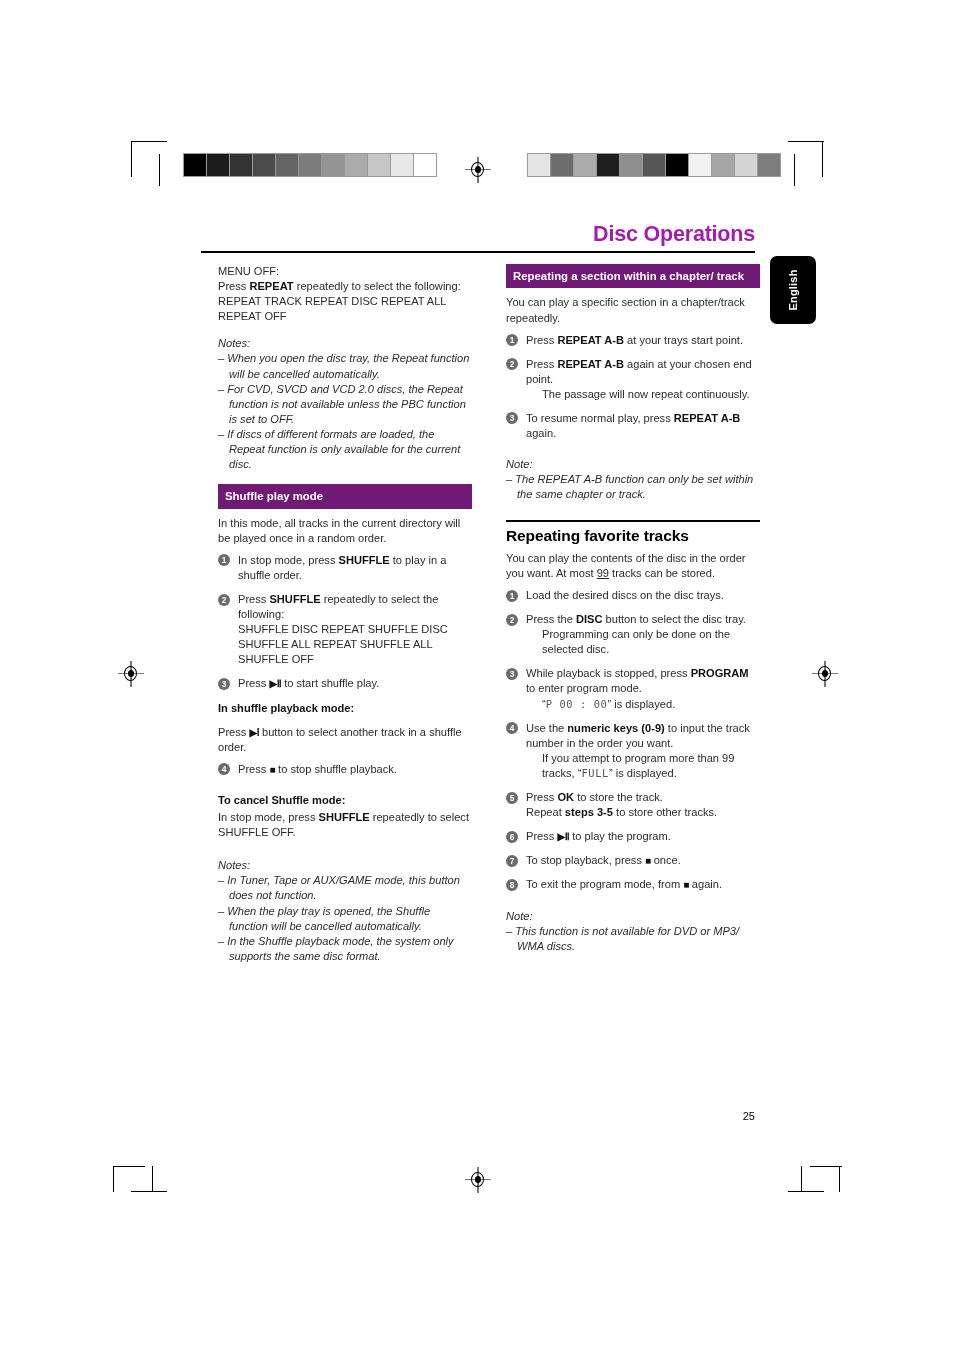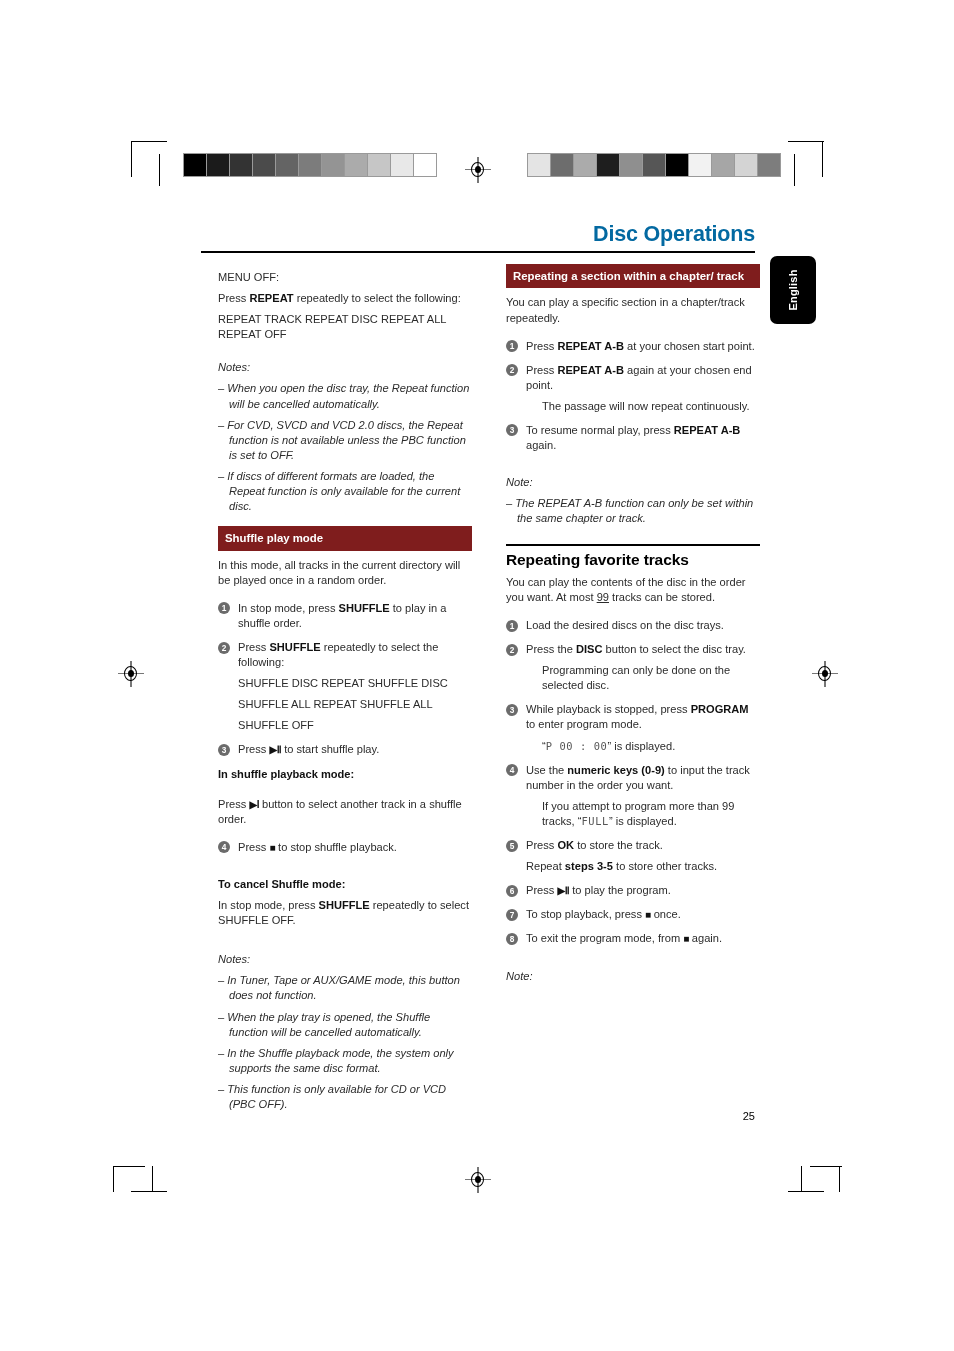--- a/index.html
+++ b/index.html
@@ -73,21 +73,21 @@
     height: 2.2px;
     background: #000;
   }
   .page-title {
     position: absolute;
     right: 199px;
     top: 222px;
     font-size: 21.5px;
     font-weight: bold;
     letter-spacing: -0.2px;
-    color: #0369a1;
+    color: #a21caf;
     white-space: nowrap;
   }
 
   
   .lang-tab {
     position: absolute;
     left: 770px;
     top: 256px;
     width: 46px;
     height: 68px;
@@ -110,30 +110,30 @@
     position: absolute;
     top: 264px;
     width: 254px;
     font-size: 11.1px;
     line-height: 15.1px;
     color: #2b2b2b;
   }
   .col-left  { left: 218px; }
   .col-right { left: 506px; }
 
-  p { margin: 6px 0 0 0; }
+  p { margin: 0 0 0 0; }
   .gap-sm    { height: 7px; }
   .gap-md    { height: 12px; }
   .gap-lg    { height: 18px; }
 
   b, .bold { font-weight: bold; color: #111; }
 
   
   .band {
-    background: #7f1d1d;
+    background: #701a75;
     color: #ffffff;
     font-weight: bold;
     font-size: 11.4px;
     line-height: 16.4px;
     padding: 4px 0 4px 7px;
     margin-bottom: 7px;
   }
 
   
   .rule-heading-rule {
@@ -343,33 +343,32 @@
   <div class="gap-sm"></div>
   <p class="subhead">To cancel Shuffle mode:</p>
   <p><span>In stop mode, press </span><b>SHUFFLE</b><span> repeatedly to select SHUFFLE OFF.</span></p>
 
   <div class="gap-lg"></div>
 
   <p class="notes-label">Notes:</p>
   <p class="note-line">–  In Tuner, Tape or AUX/GAME mode, this button does not function.</p>
   <p class="note-line">–  When the play tray is opened, the Shuffle function will be cancelled automatically.</p>
   <p class="note-line">–  In the Shuffle playback mode, the system only supports the same disc format.</p>
-  <p class="note-line">–  This function is only available for CD or VCD (PBC OFF).</p>
 </div>
 
 <div class="col col-right">
 
   <div class="band">Repeating a section within a chapter/ track</div>
   <p>You can play a specific section in a chapter/track repeatedly.</p>
 
   <div class="gap-sm"></div>
 
   <div class="step">
     <span class="num">1</span>
-    <p><span>Press </span><b>REPEAT A-B</b><span> at your chosen start point.</span></p>
+    <p><span>Press </span><b>REPEAT A-B</b><span> at your trays start point.</span></p>
   </div>
 
   <div class="step">
     <span class="num">2</span>
     <p><span>Press </span><b>REPEAT A-B</b><span> again at your chosen end point.</span></p>
     <p class="indent">The passage will now repeat continuously.</p>
   </div>
 
   <div class="step">
     <span class="num">3</span>
@@ -429,15 +428,16 @@
   </div>
 
   <div class="step">
     <span class="num">8</span>
     <p><span>To exit the program mode, from </span><b class="glyph">■</b><span> again.</span></p>
   </div>
 
   <div class="gap-sm"></div>
 
   <p class="notes-label">Note:</p>
+  <p class="note-line">–  This function is not available for DVD or MP3/ WMA discs.</p>
 </div>
 
 <div class="page-num">25</div>
 
 </body></html>

